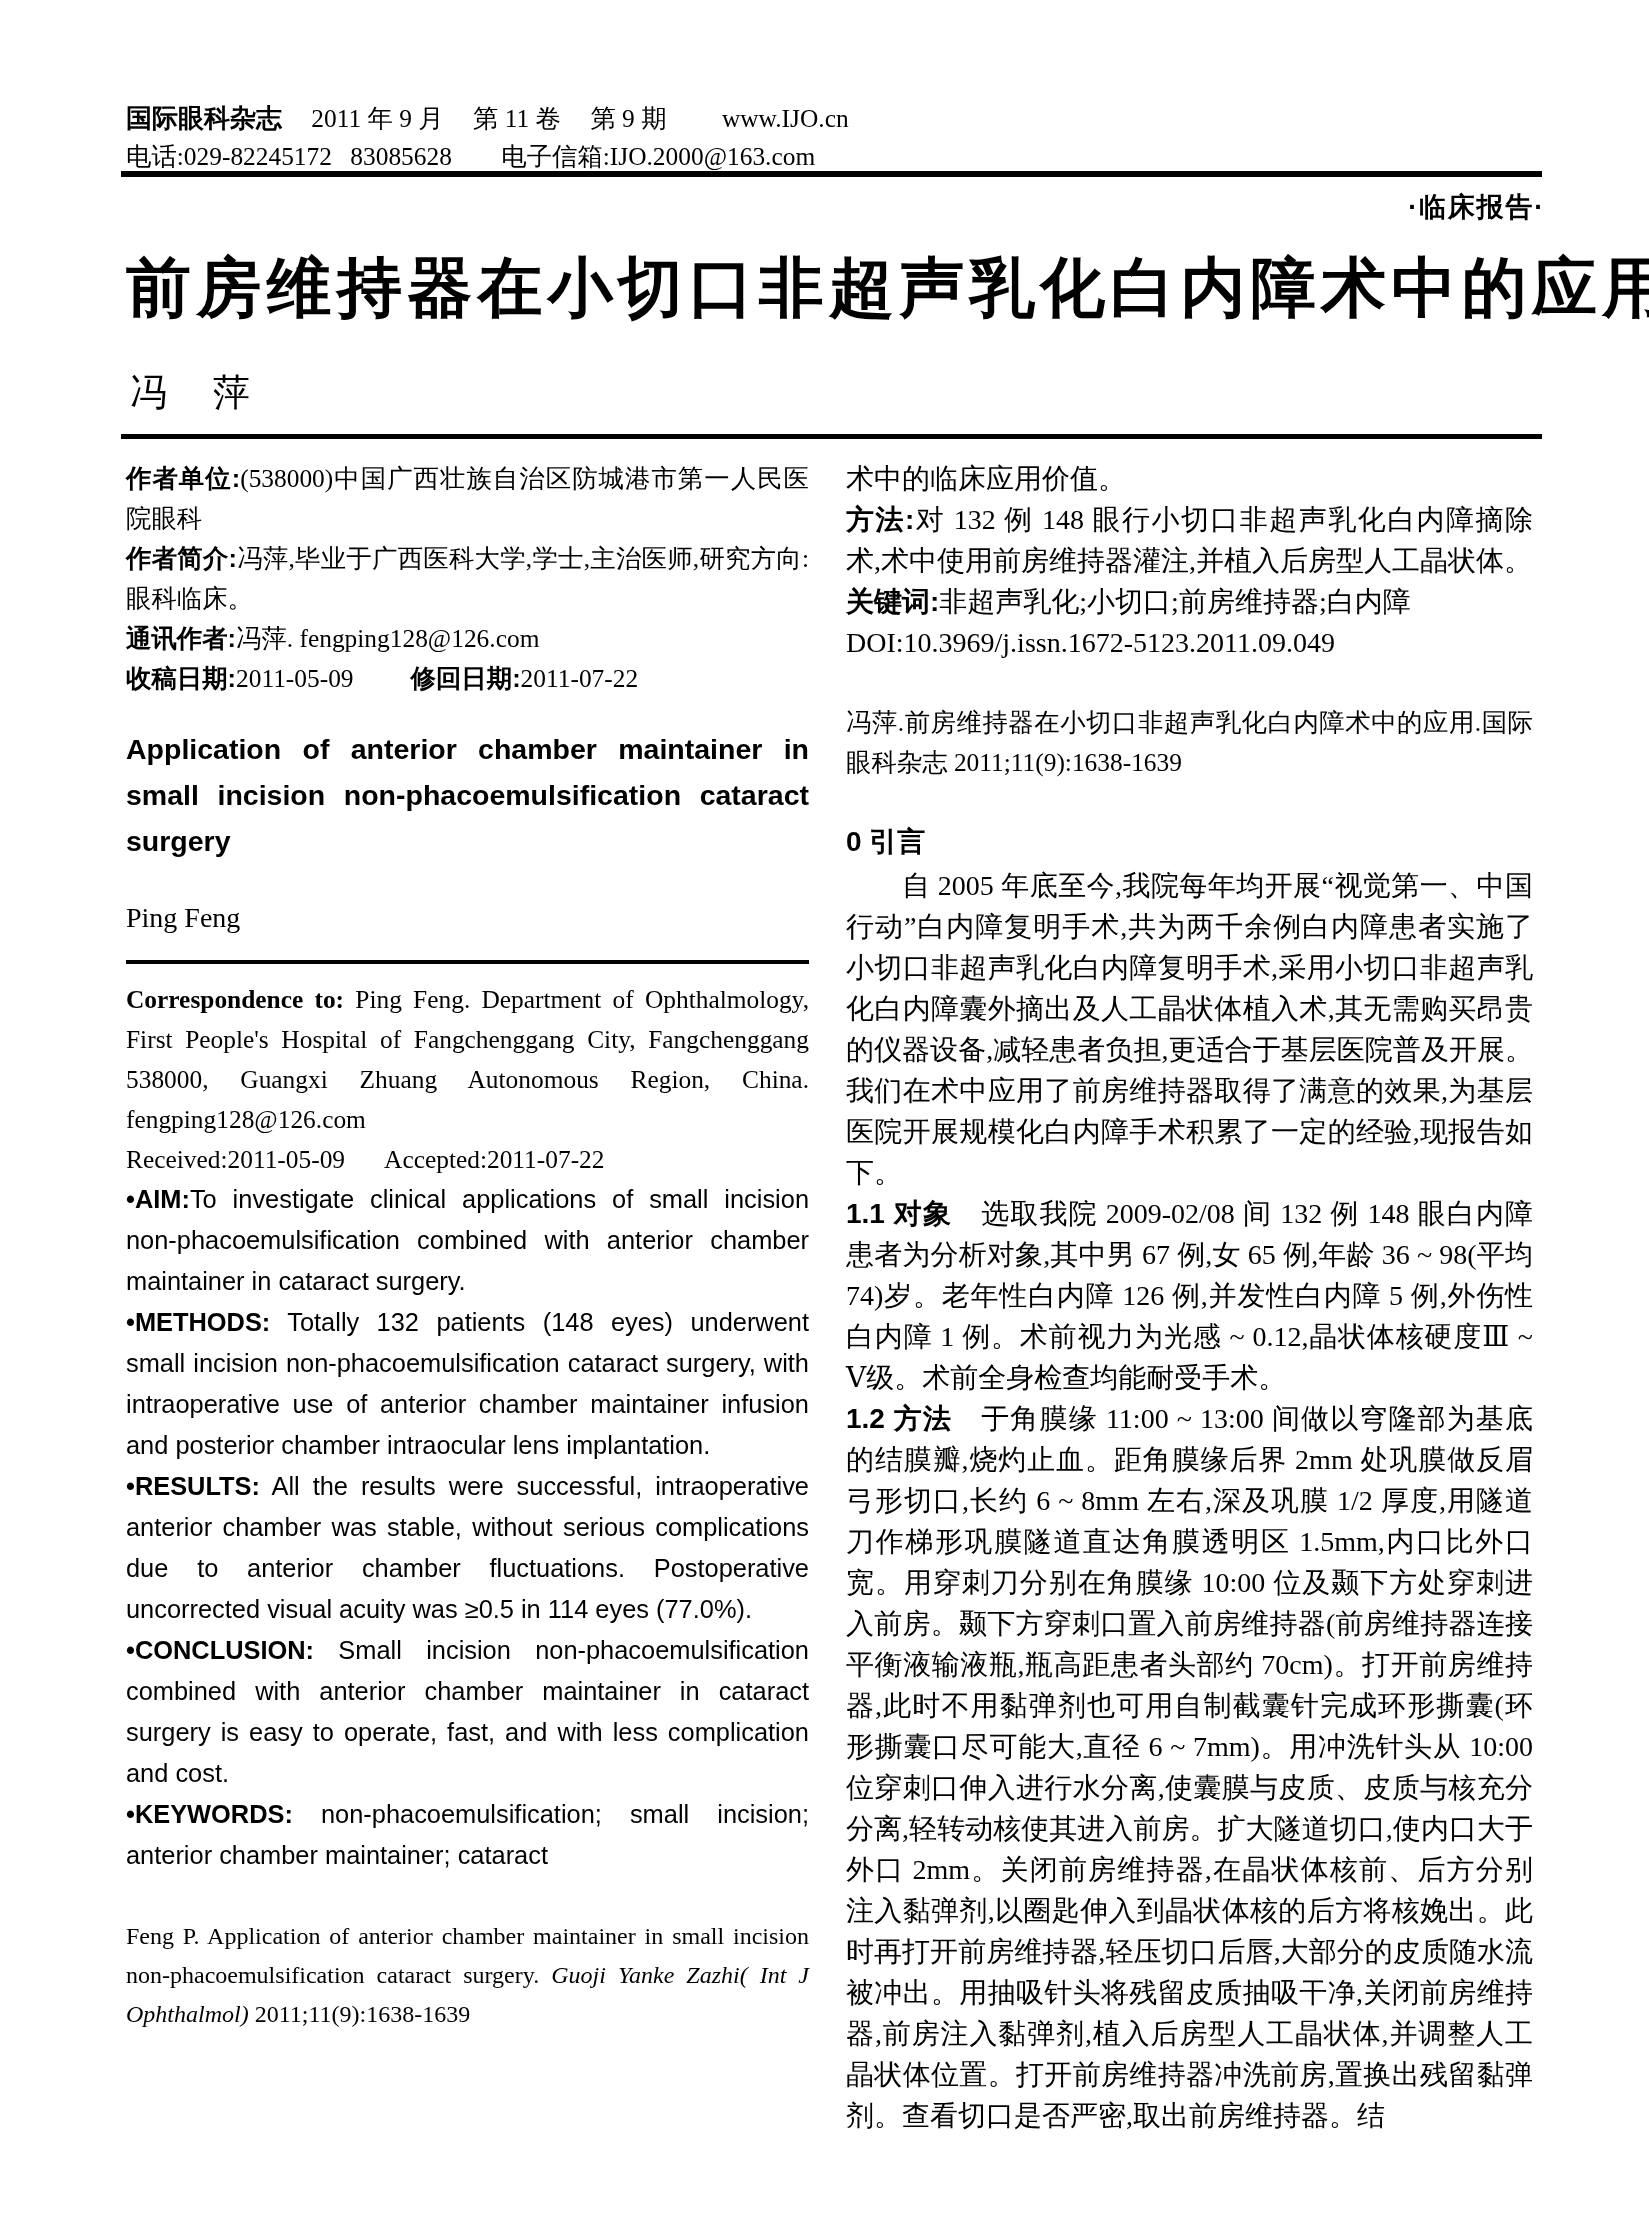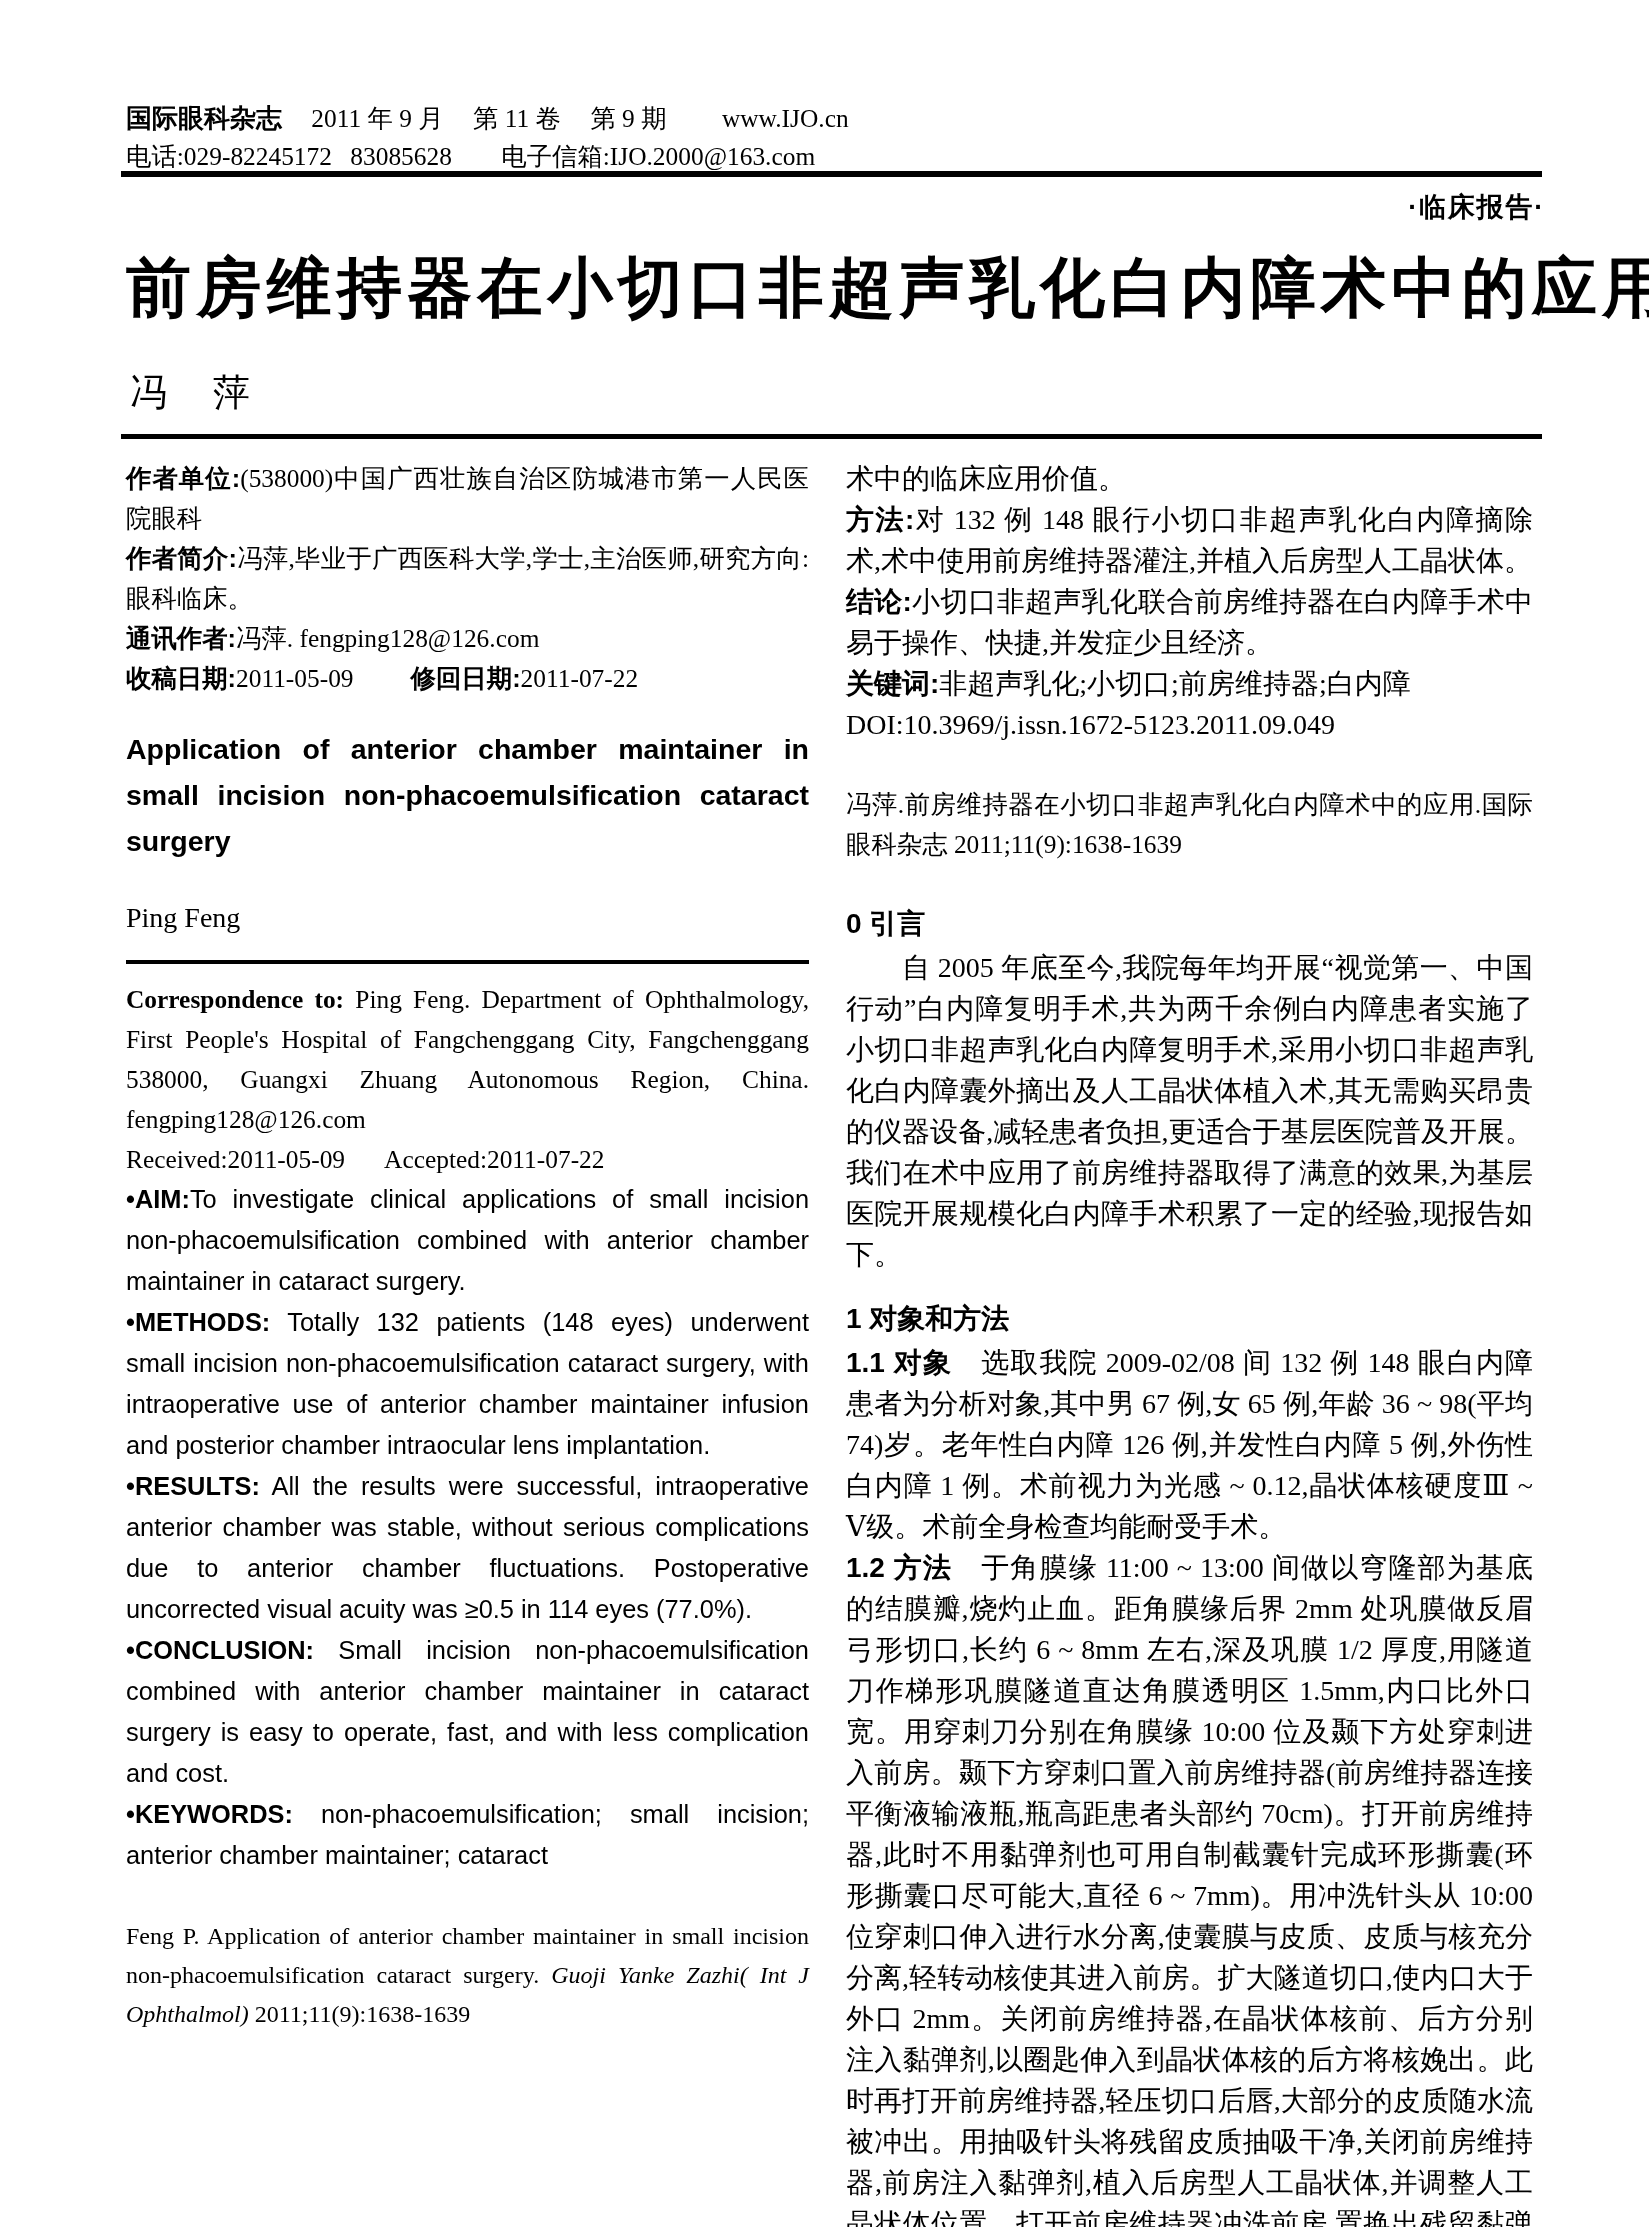--- a/index.html
+++ b/index.html
@@ -118,28 +118,26 @@
     <p class="ab"><span class="lbl">•CONCLUSION:</span><span> Small incision non-phacoemulsification combined with anterior chamber maintainer in cataract surgery is easy to operate, fast, and with less complication and cost.</span></p>
     <p class="ab"><span class="lbl">•KEYWORDS:</span><span> non-phacoemulsification; small incision; anterior chamber maintainer; cataract</span></p>
 
     <p class="cite-en serif"><span>Feng P. Application of anterior chamber maintainer in small incision non-phacoemulsification cataract surgery. </span><span class="it">Guoji Yanke Zazhi( Int J Ophthalmol)</span><span> 2011;11(9):1638-1639</span></p>
 
   </div>
 
   <div class="col col-right">
     <p class="cn">术中的临床应用价值。</p>
     <p class="cn"><span class="hei">方法:</span><span>对 132 例 148 眼行小切口非超声乳化白内障摘除术,术中使用前房维持器灌注,并植入后房型人工晶状体。</span></p>
-    <p class="cn"><span class="hei">结论:</span><span>小切口非超声乳化联合前房维持器在白内障手术中易于操作、快捷,并发症少且经济。</span></p>
     <p class="cn"><span class="hei">关键词:</span><span>非超声乳化;小切口;前房维持器;白内障</span></p>
     <p class="cn">DOI:10.3969/j.issn.1672-5123.2011.09.049</p>
 
     <p class="cite-cn">冯萍.前房维持器在小切口非超声乳化白内障术中的应用.国际眼科杂志 2011;11(9):1638-1639</p>
 
     <h3 class="sec-h sec-h0 hei">0 引言</h3>
     <p class="cn indent">自 2005 年底至今,我院每年均开展“视觉第一、中国行动”白内障复明手术,共为两千余例白内障患者实施了小切口非超声乳化白内障复明手术,采用小切口非超声乳化白内障囊外摘出及人工晶状体植入术,其无需购买昂贵的仪器设备,减轻患者负担,更适合于基层医院普及开展。我们在术中应用了前房维持器取得了满意的效果,为基层医院开展规模化白内障手术积累了一定的经验,现报告如下。</p>
 
-    <h3 class="sec-h hei">1 对象和方法</h3>
     <p class="cn"><span class="hei">1.1 对象　</span><span>选取我院 2009-02/08 间 132 例 148 眼白内障患者为分析对象,其中男 67 例,女 65 例,年龄 36 ~ 98(平均 74)岁。老年性白内障 126 例,并发性白内障 5 例,外伤性白内障 1 例。术前视力为光感 ~ 0.12,晶状体核硬度Ⅲ ~ Ⅴ级。术前全身检查均能耐受手术。</span></p>
     <p class="cn"><span class="hei">1.2 方法　</span><span>于角膜缘 11:00 ~ 13:00 间做以穹隆部为基底的结膜瓣,烧灼止血。距角膜缘后界 2mm 处巩膜做反眉弓形切口,长约 6 ~ 8mm 左右,深及巩膜 1/2 厚度,用隧道刀作梯形巩膜隧道直达角膜透明区 1.5mm,内口比外口宽。用穿刺刀分别在角膜缘 10:00 位及颞下方处穿刺进入前房。颞下方穿刺口置入前房维持器(前房维持器连接平衡液输液瓶,瓶高距患者头部约 70cm)。打开前房维持器,此时不用黏弹剂也可用自制截囊针完成环形撕囊(环形撕囊口尽可能大,直径 6 ~ 7mm)。用冲洗针头从 10:00 位穿刺口伸入进行水分离,使囊膜与皮质、皮质与核充分分离,轻转动核使其进入前房。扩大隧道切口,使内口大于外口 2mm。关闭前房维持器,在晶状体核前、后方分别注入黏弹剂,以圈匙伸入到晶状体核的后方将核娩出。此时再打开前房维持器,轻压切口后唇,大部分的皮质随水流被冲出。用抽吸针头将残留皮质抽吸干净,关闭前房维持器,前房注入黏弹剂,植入后房型人工晶状体,并调整人工晶状体位置。打开前房维持器冲洗前房,置换出残留黏弹剂。查看切口是否严密,取出前房维持器。结</span></p>
   </div>
 
 </div>
 
 
 </body></html>

